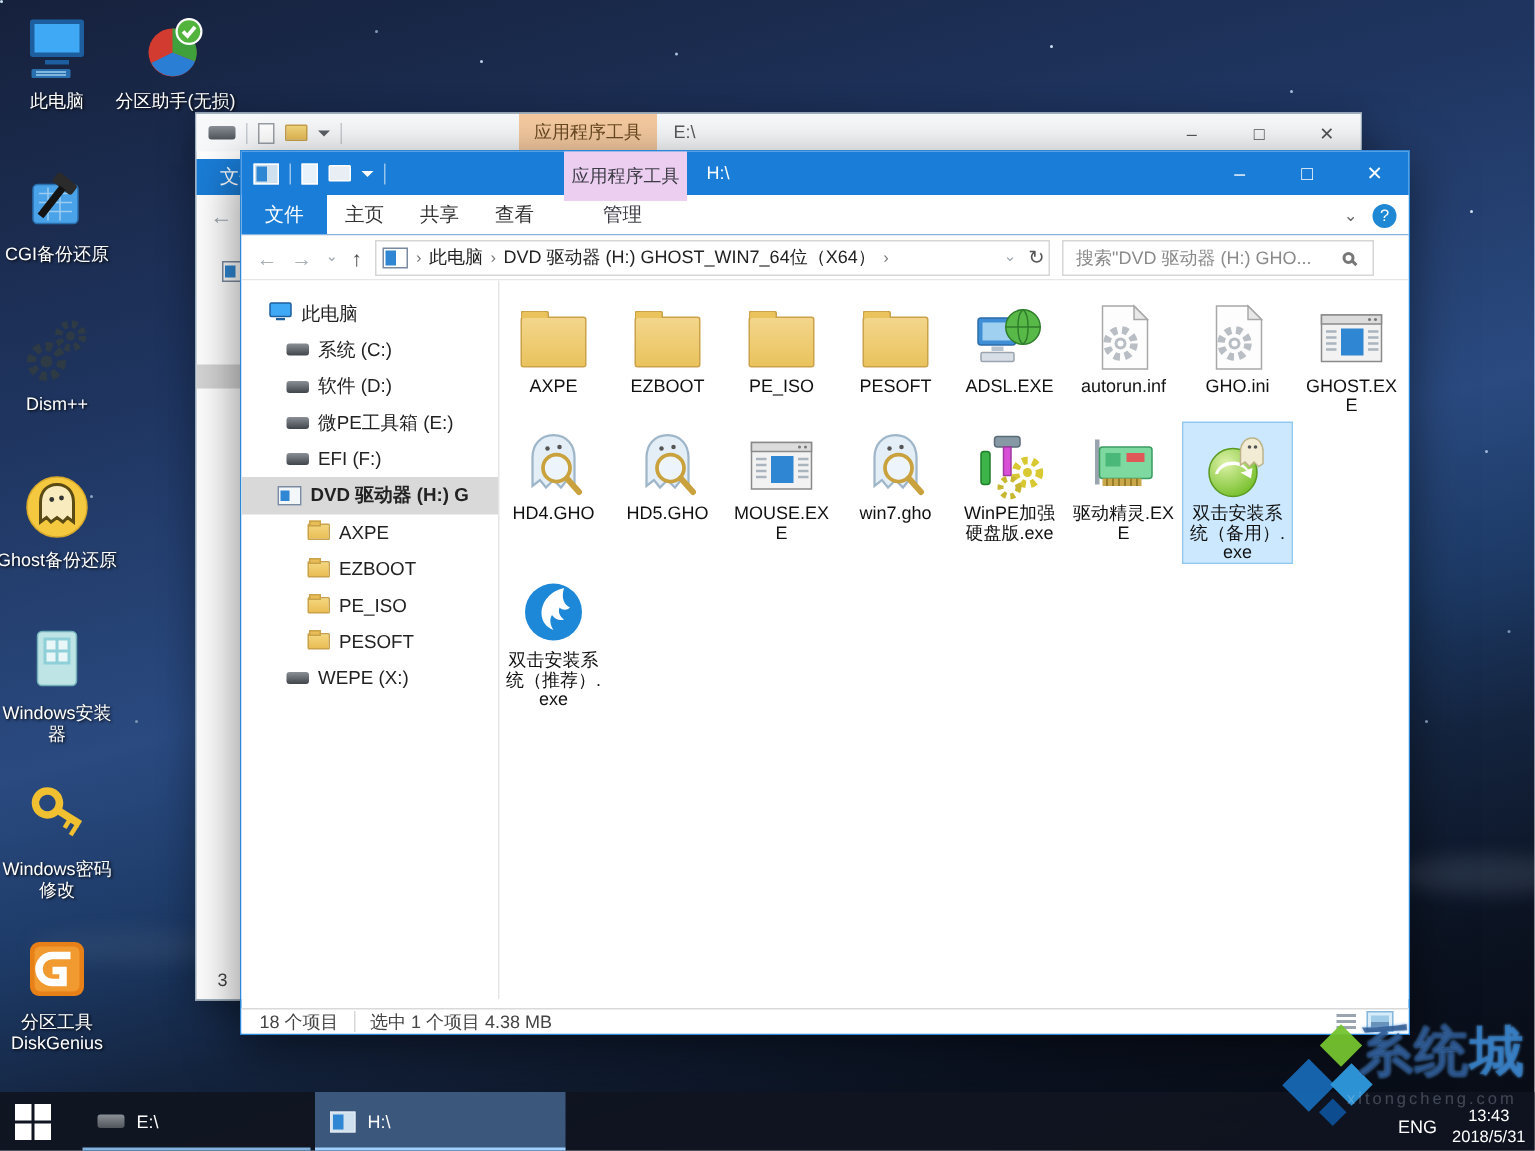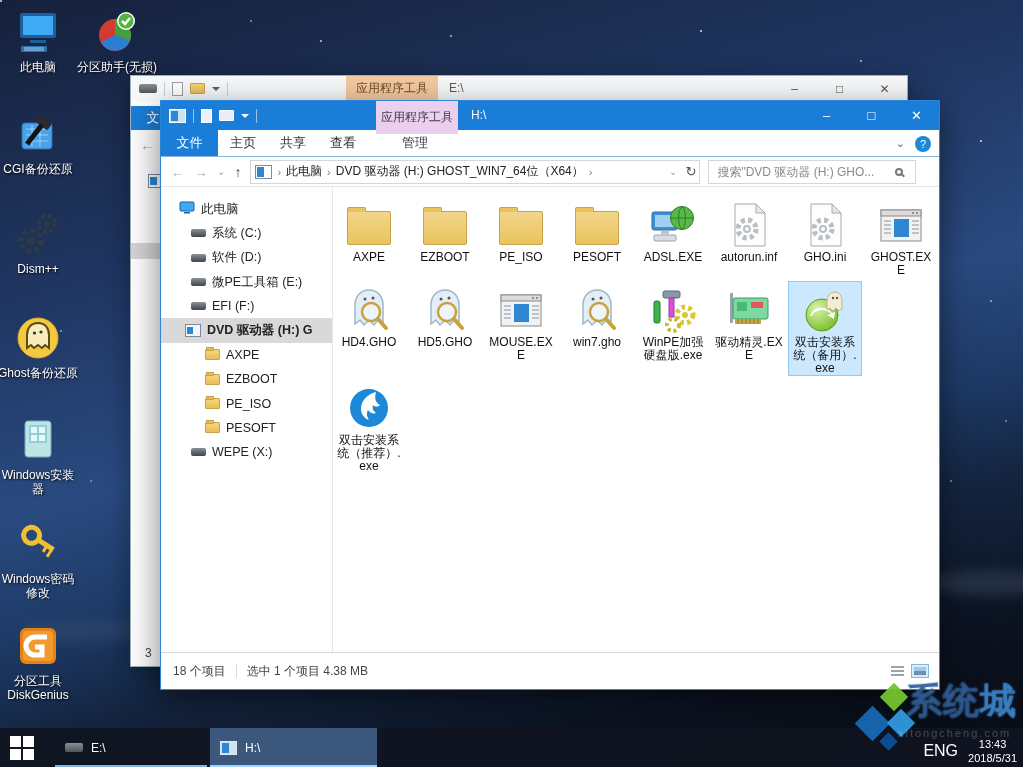--- a/index.html
+++ b/index.html
@@ -108,21 +108,21 @@
   .cell.sel{background:#cce8ff;outline:1px solid #90c8f0;}
   .fic{width:48px;height:48px;display:flex;align-items:center;justify-content:center;}
   .fic svg{width:48px;height:48px;}
   .flabel{max-width:68px;margin-top:2px;font-size:12px;line-height:13px;text-align:center;color:#111;
     word-break:break-all;overflow-wrap:anywhere;}
   .fld{width:44px;height:34px;margin-top:6px;background:linear-gradient(#f3d68c,#eac35d);border:1px solid #c9a24a;
     border-radius:2px;position:relative;}
   .fld:before{content:"";position:absolute;top:-5px;left:-1px;width:17px;height:4px;background:#eac35d;
     border:1px solid #c9a24a;border-bottom:none;border-radius:2px 2px 0 0;}
   
-  .statusbar{position:absolute;left:0;right:0;bottom:0;height:37px;border-top:1px solid #d9d9d9;background:#fff;
+  .statusbar{position:absolute;left:0;right:0;bottom:0;height:17px;border-top:1px solid #d9d9d9;background:#fff;
     display:flex;align-items:center;font-size:12px;color:#444;}
   .sb-count{margin-left:12px;}
   .sb-div{width:1px;height:14px;background:#d9d9d9;margin:0 10px;}
   .sb-right{position:absolute;right:10px;display:flex;gap:6px;align-items:center;}
   .sb-list{width:14px;height:12px;position:relative;}
   .sb-list:after{content:"";position:absolute;left:0;top:1px;width:13px;height:2px;background:#9aa4ae;
     box-shadow:0 4px #9aa4ae,0 8px #9aa4ae;}
   .sb-thumb{width:18px;height:14px;border:1px solid #86b7dd;background:#d8ecfa;display:flex;align-items:center;justify-content:center;}
   .sb-thumb i{display:block;width:12px;height:8px;background:linear-gradient(#9ecbe8 55%,#6a92b8 55%);}
   
@@ -132,21 +132,21 @@
   .startbtn .s1{left:0;top:0;}.startbtn .s2{left:13px;top:0;}.startbtn .s3{left:0;top:13px;}.startbtn .s4{left:13px;top:13px;}
   .tbtn{position:absolute;top:0;height:39px;display:flex;align-items:center;color:#fff;font-size:12px;}
   .tbtn .ul{position:absolute;left:0;right:0;bottom:0;height:2px;background:#7fb2e0;}
   .tb-e{left:55px;width:152px;}
   .tb-h{left:210px;width:167px;background:#3b587c;}
   .tb-h .ul{background:#9fd0ff;}
   .tbtn .mini-drive{margin:0 8px 0 10px;}
   .tbtn .mini-exp{margin:0 8px 0 10px;border-color:#dfe8f0;}
   
   .tray{position:absolute;right:6px;bottom:2px;z-index:60;display:flex;align-items:center;gap:10px;color:#fff;}
-  .tray .lang{font-size:16px;}
+  .tray .lang{font-size:12px;}
   .tray .dt{font-size:11px;line-height:14px;text-align:center;}
   
   .wm{position:absolute;right:0;bottom:0;width:165px;height:84px;z-index:50;pointer-events:none;}
   .wm-logo{position:absolute;left:0;top:4px;width:60px;height:72px;}
   .wm-logo i{position:absolute;transform:rotate(45deg);opacity:.95;}
   .wm-d1{left:26px;top:0;width:20px;height:20px;background:#74c32e;}
   .wm-d2{left:2px;top:24px;width:25px;height:25px;background:#1768b4;}
   .wm-d3{left:33px;top:26px;width:20px;height:20px;background:#2f9ade;}
   .wm-d4{left:24px;top:48px;width:13px;height:13px;background:#0d4f96;}
   .wm-text{position:absolute;left:48px;top:-6px;font-size:36px;font-weight:bold;letter-spacing:1px;

